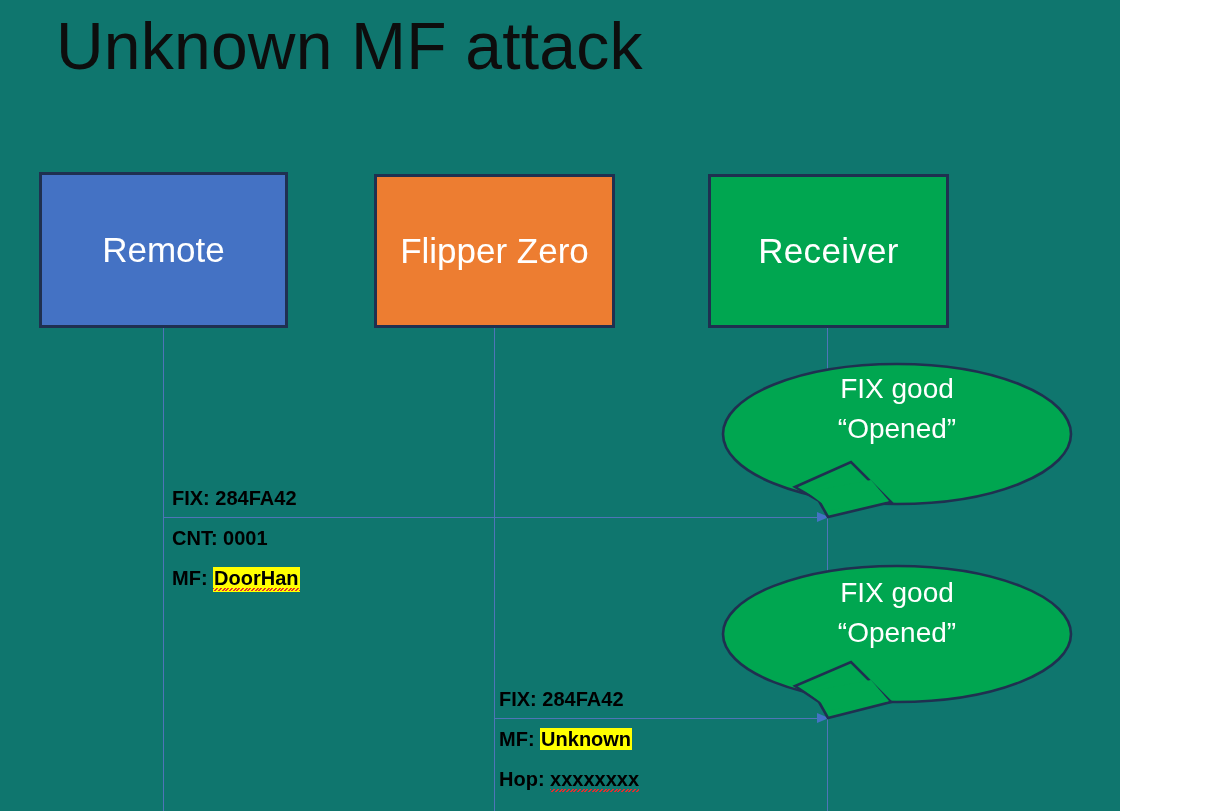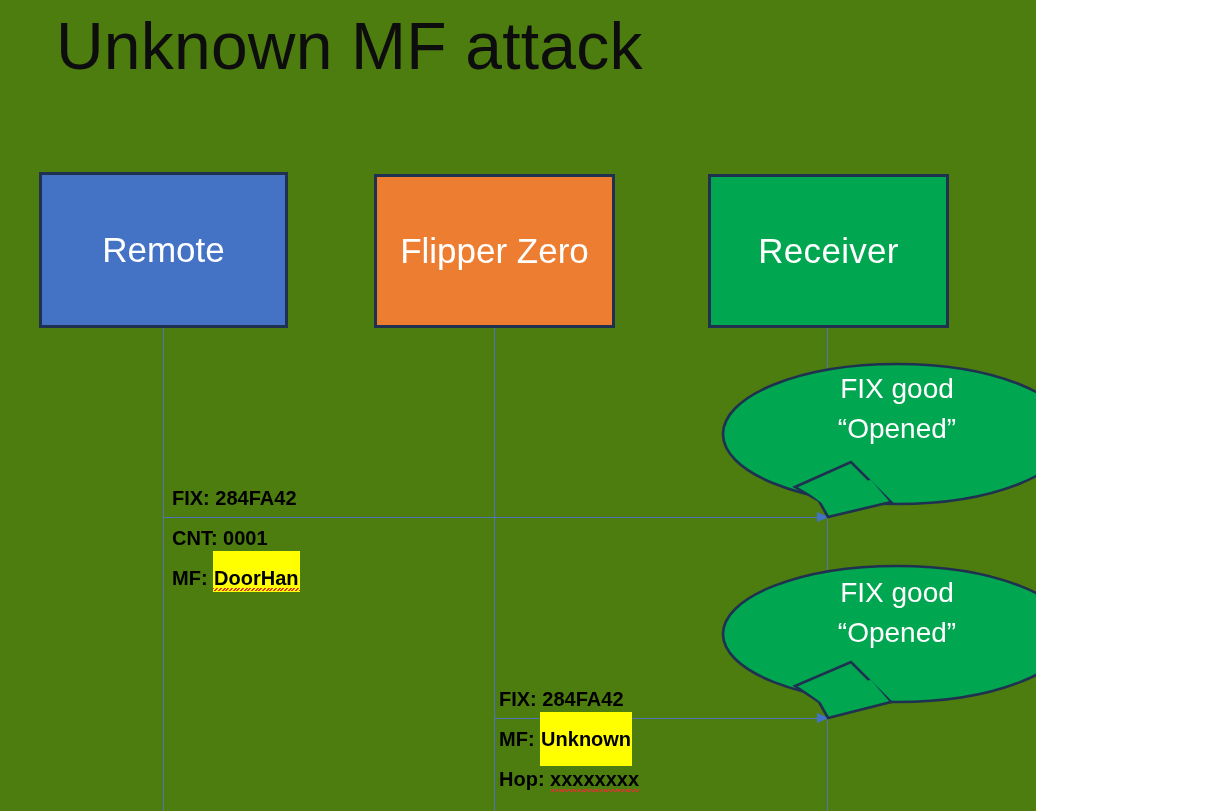--- a/index.html
+++ b/index.html
@@ -6,23 +6,23 @@
     margin: 0;
     padding: 0;
     background: #ffffff;
   }
   body {
     font-family: "Liberation Sans", sans-serif;
     -webkit-font-smoothing: antialiased;
   }
   #slide {
     position: relative;
-    width: 1036px;
+    width: 1120px;
     height: 811px;
-    background: #4d7c0f;
+    background: #0f766e;
     overflow: hidden;
   }
 
   
   .slide-title {
     position: absolute;
     left: 56px;
     top: 4px;
     font-size: 66px;
     line-height: 84px;
@@ -85,21 +85,21 @@
     position: absolute;
     font-size: 20px;
     line-height: 40px;
     color: #000000;
     white-space: nowrap;
     font-weight: bold;
   }
   .msg-line { display: block; }
   .hl {
     background: #ffff00;
-    padding: 16px 1px;
+    padding: 0 1px;
   }
   .spell {
     background-image:
       repeating-linear-gradient(135deg,
         #e03030 0px, #e03030 1.4px,
         rgba(0,0,0,0) 1.4px, rgba(0,0,0,0) 2.6px);
     background-repeat: repeat-x;
     background-size: 100% 3px;
     background-position: left bottom 1px;
     padding-bottom: 3px;

